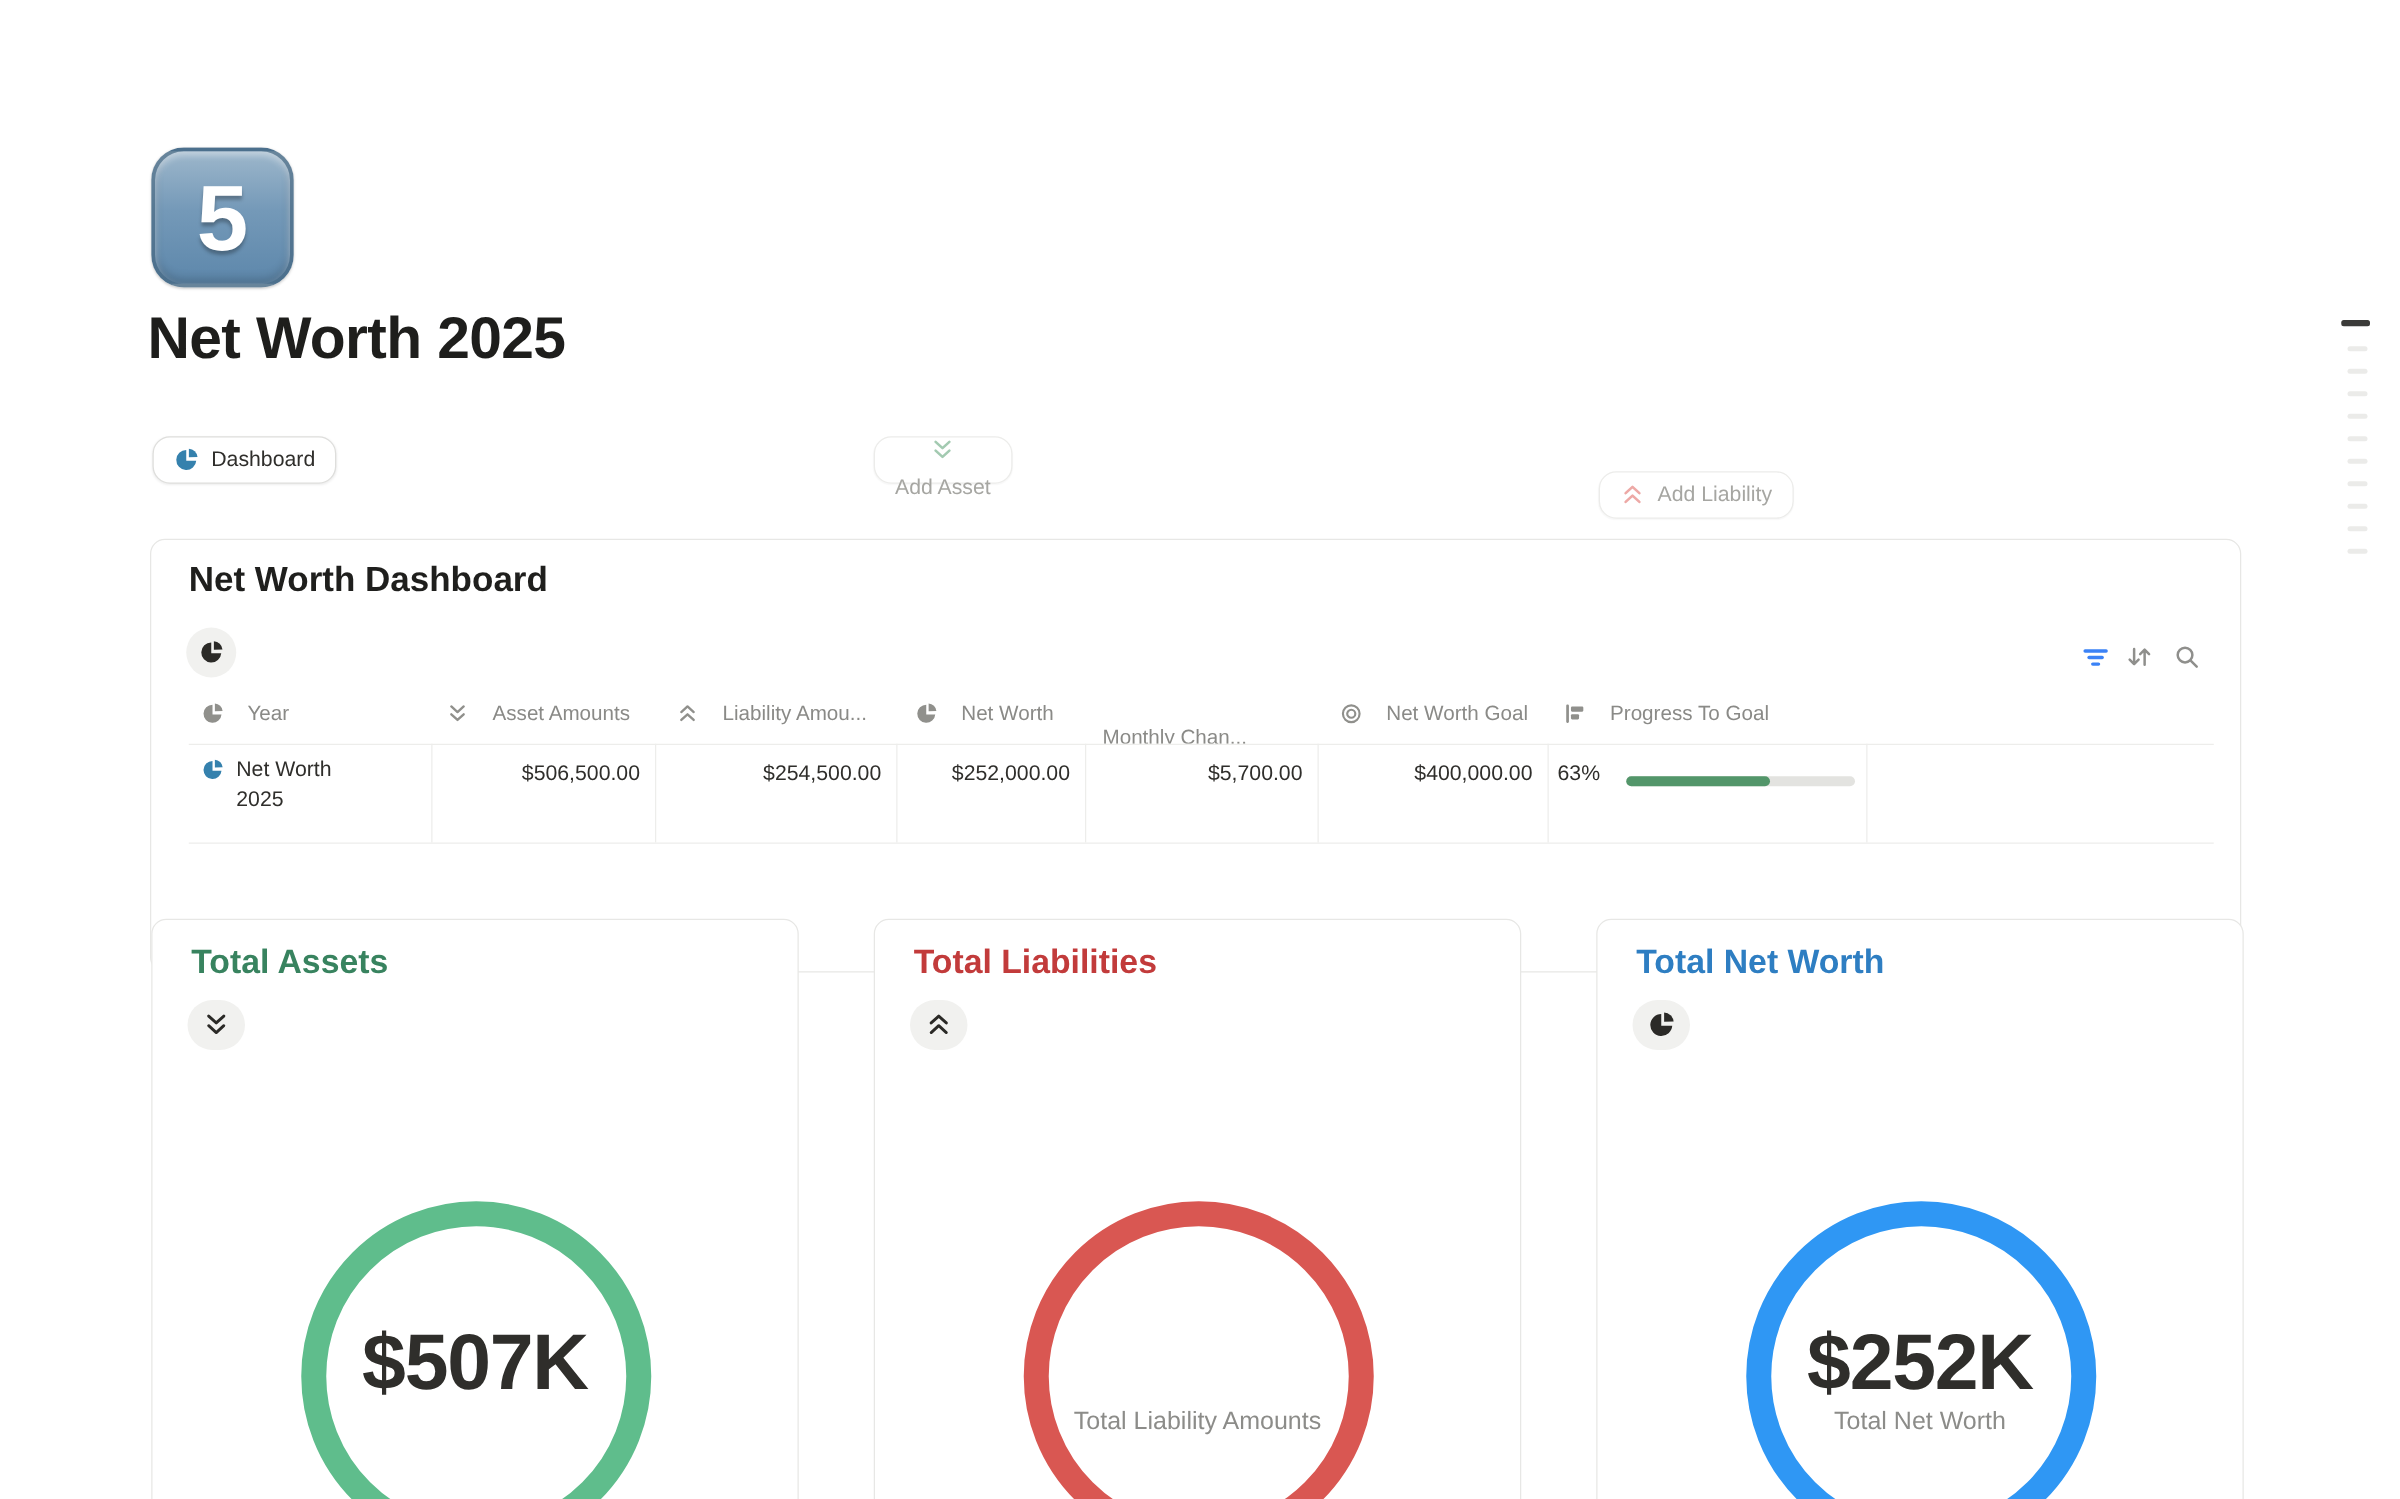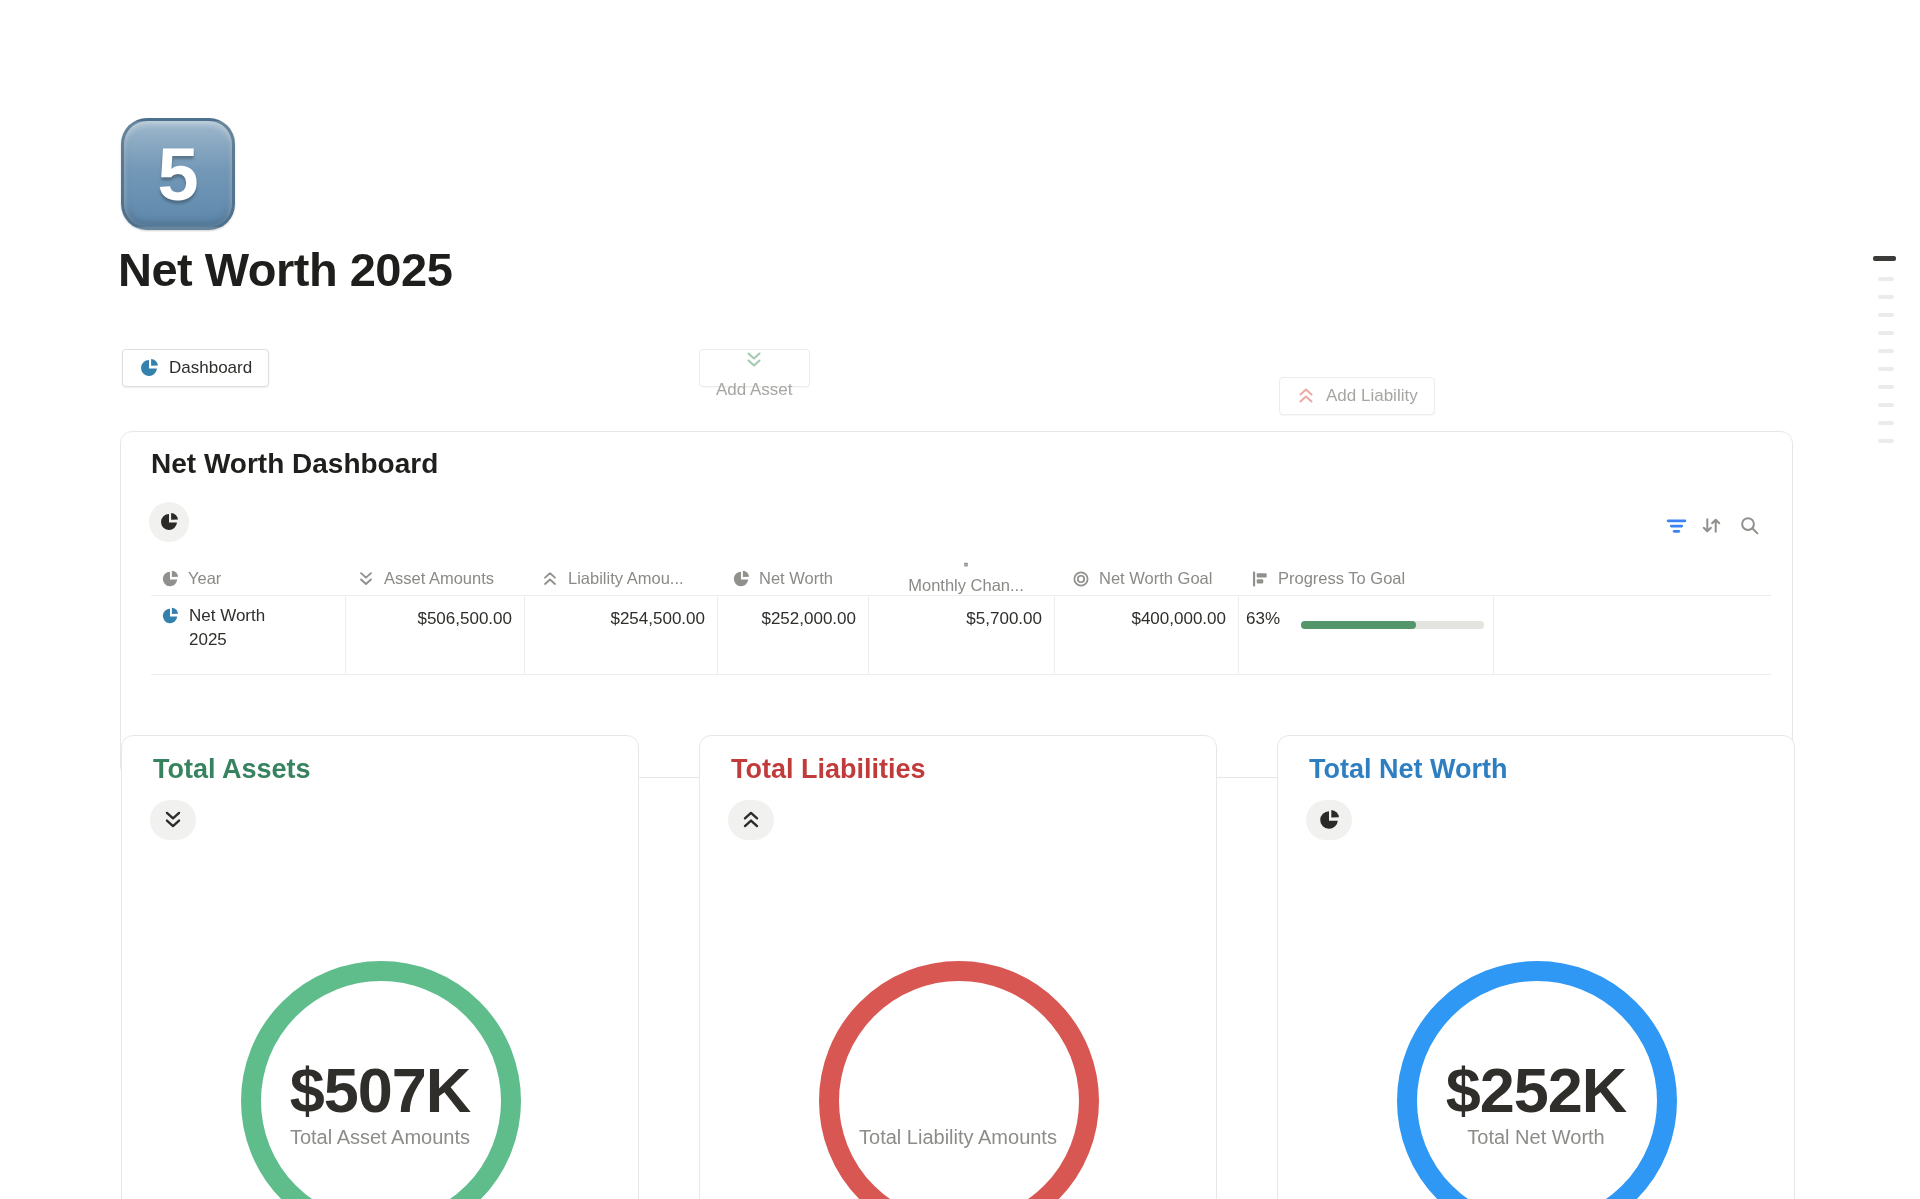--- a/index.html
+++ b/index.html
@@ -12,36 +12,36 @@
                background:linear-gradient(180deg,#9db7cb 0%,#7499b8 45%,#5d87ab 100%);
                box-shadow:inset 0 3px 6px rgba(255,255,255,.45), inset 0 -4px 8px rgba(0,0,0,.18), 0 1px 2px rgba(0,0,0,.18);
                border:3px solid rgba(62,92,117,.55);
                display:flex; align-items:center; justify-content:center; }
   .page-icon span { color:#fff; font-size:74px; font-weight:700; text-shadow:0 3px 3px rgba(0,0,0,.28); }
 
   .page-title { left:118px; top:242px; font-size:47px; font-weight:700; color:#1e1e1c; letter-spacing:-0.5px; }
 
   
   .btn { top:349px; height:38px; display:inline-flex; align-items:center; gap:10px;
-         padding:0 16px; background:#fff; border-radius:4px; font-size:17px; cursor:pointer; }
+         padding:0 16px; background:#fff; border-radius:14px; font-size:17px; cursor:pointer; }
   .btn-dashboard { left:122px; border:1px solid #dededc; box-shadow:0 1px 2px rgba(0,0,0,.07); color:#2f2e2b; font-weight:500; }
   .btn-ghost { border:1px solid #ececea; color:#a6a6a2; box-shadow:0 1px 1px rgba(0,0,0,.03); }
   .btn-add-asset { left:699px;flex-direction:column; }
   .btn-add-liability { left:1279px;margin-top:28px; }
 
   
   .dash-card { left:120px; top:431px; width:1673px; height:347px; background:#fff;
                border:1px solid #e7e7e5; border-radius:12px; }
   .dash-title { left:30px; top:16px; font-size:28px; font-weight:700; color:#1f1f1d; }
   .view-pill { left:28px; top:70px; width:40px; height:40px; border-radius:50%; background:#f1f1ef;
                display:flex; align-items:center; justify-content:center; cursor:pointer; }
   .tool-ic { top:82px; width:22px; height:22px; display:flex; align-items:center; justify-content:center; cursor:pointer; }
 
   
-  .th { top:130px; height:33px; display:flex; align-items:center; gap:9px;
+  .th { top:130px; height:33px; display:flex; align-items:flex-start; gap:19px;
         font-size:16.5px; color:#8a8a87; white-space:nowrap; overflow:hidden; cursor:pointer; }
   .hline { left:30px; width:1620px; height:1px; background:#ededeb; }
   .vline { top:163px; height:79px; width:1px; background:#ededeb; }
   .cell-num { top:172px; height:30px; font-size:17px; color:#2f2e2b; text-align:right;
               padding-right:12px; line-height:30px; cursor:text; }
   .year-cell { left:40px; top:172px; width:180px; display:flex; gap:10px; cursor:text; }
   .year-cell .txt { font-size:17px; line-height:23.5px; color:#2f2e2b; width:116px; }
   .prog-label { left:1125px; top:172px; font-size:17px; line-height:30px; color:#2f2e2b; }
   .prog-track { left:1180px; top:189px; width:183px; height:8px; border-radius:4px; background:#e3e3e0; }
   .prog-fill { height:8px; border-radius:4px; background:#53966A; }
@@ -248,21 +248,20 @@
   <div class="abs sum-title" style="color: rgb(56, 131, 95);">Total Assets</div>
   <div class="abs sum-pill">
     <span>
       <svg width="22" height="22" viewBox="0 0 20 20" stroke="#2b2a27">
           <use href="#ic-dchev-down"></use>
         </svg>
       </span>
   </div>
   <div class="abs ring" style="border-color: rgb(95, 189, 140);"></div>
   <div class="abs ring-value">$507K</div>
-  <div class="abs ring-label">Total Asset Amounts</div>
 </div>
 
 <div class="abs sum-card c2">
   <div class="abs sum-title" style="color: rgb(194, 59, 59);">Total Liabilities</div>
   <div class="abs sum-pill">
     <span>
       <svg width="22" height="22" viewBox="0 0 20 20" stroke="#2b2a27">
           <use href="#ic-dchev-up"></use>
         </svg>
       </span>

